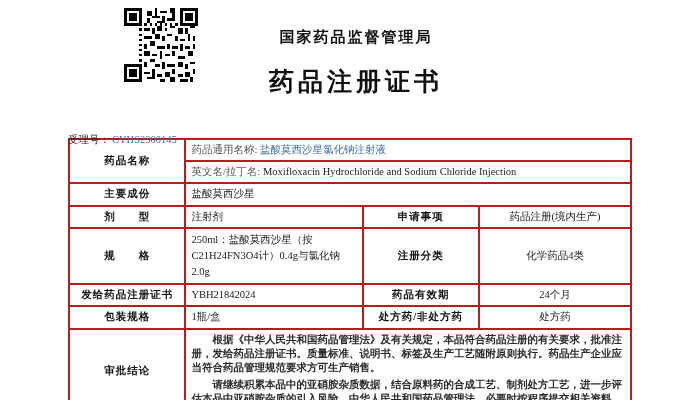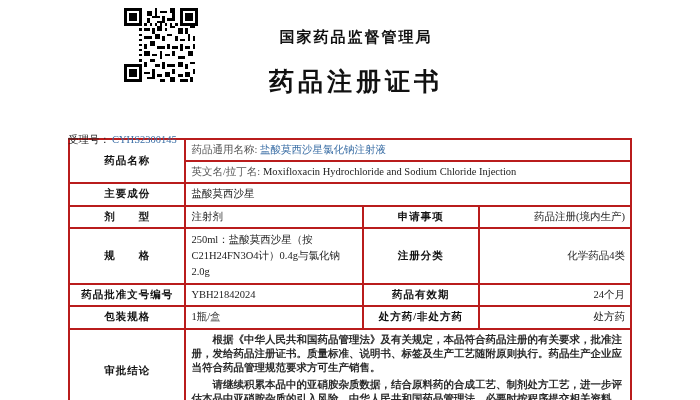--- a/index.html
+++ b/index.html
@@ -99,21 +99,21 @@
     text-align: center;
     font-weight: bold;
     letter-spacing: 1px;
     width: 92px;
     color: #111;
   }
   td.val {
     text-align: left;
     color: #222;
   }
-  td.val.center { text-align: right; }
+  td.val.center { text-align: center; }
   .blue { color: #3a6ea5; }
   .sub-label { color: #555; }
 
   .name-cell-line { padding: 1px 0; }
 
   .conclusion {
     text-align: left;
     line-height: 1.55;
     font-size: 9.5px;
     padding: 5px 7px;
@@ -290,21 +290,21 @@
         <td class="val">
           <div class="name-cell-line">250ml：盐酸莫西沙星（按</div>
           <div class="name-cell-line">C21H24FN3O4计）0.4g与氯化钠</div>
           <div class="name-cell-line">2.0g</div>
         </td>
         <td class="lbl">注册分类</td>
         <td class="val center">化学药品4类</td>
       </tr>
 
       <tr>
-        <td class="lbl">药品批准文号编号</td>
+        <td class="lbl">发给药品注册证书</td>
         <td class="val">YBH21842024</td>
         <td class="lbl">药品有效期</td>
         <td class="val center">24个月</td>
       </tr>
 
       <tr>
         <td class="lbl">包装规格</td>
         <td class="val">1瓶/盒</td>
         <td class="lbl">处方药/非处方药</td>
         <td class="val center">处方药</td>

